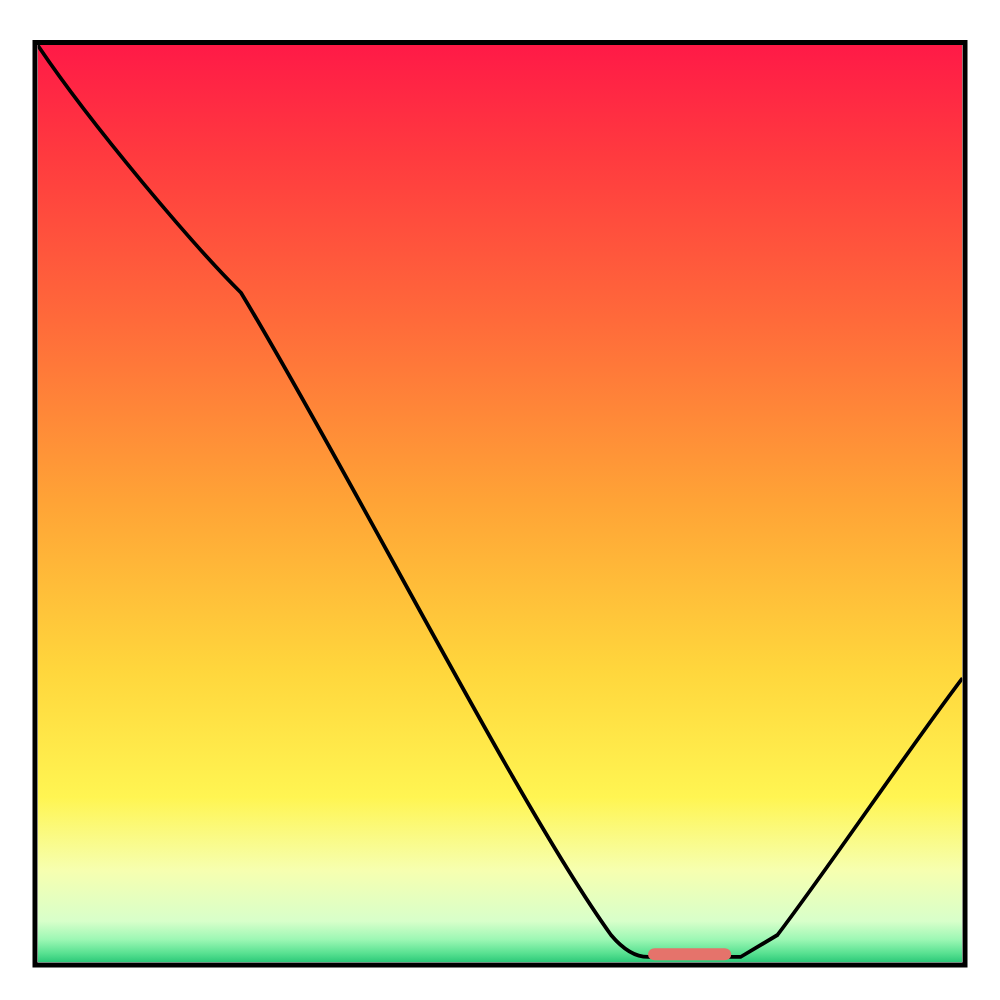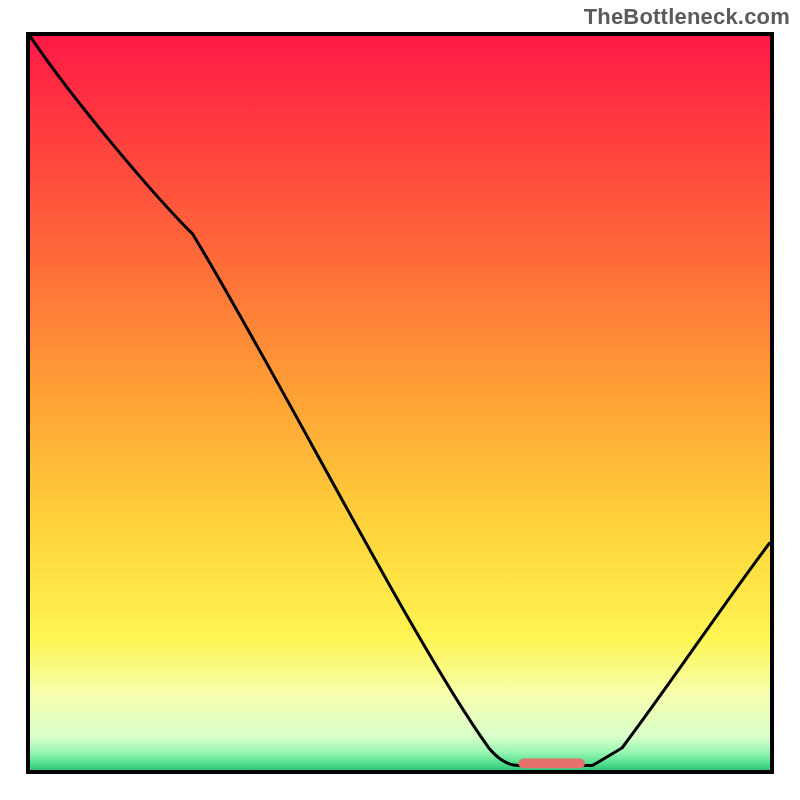--- a/index.html
+++ b/index.html
@@ -42,21 +42,20 @@
     overflow: hidden;
   }
   svg {
     display: block;
   }
 </style>
 </head>
 <body>
 
 <div class="frame">
-  <div class="watermark">TheBottleneck.com</div>
 
   <div class="plot-outer">
     <div class="plot-inner">
 
       <svg width="740" height="734" viewBox="0 0 100 100" preserveAspectRatio="none">
         <defs>
           <linearGradient id="bg-grad" x1="0" y1="0" x2="0" y2="1">
 
           <stop offset="0%" stop-color="#ff1a47"></stop>
               <stop offset="12%" stop-color="#ff3a3f"></stop>

